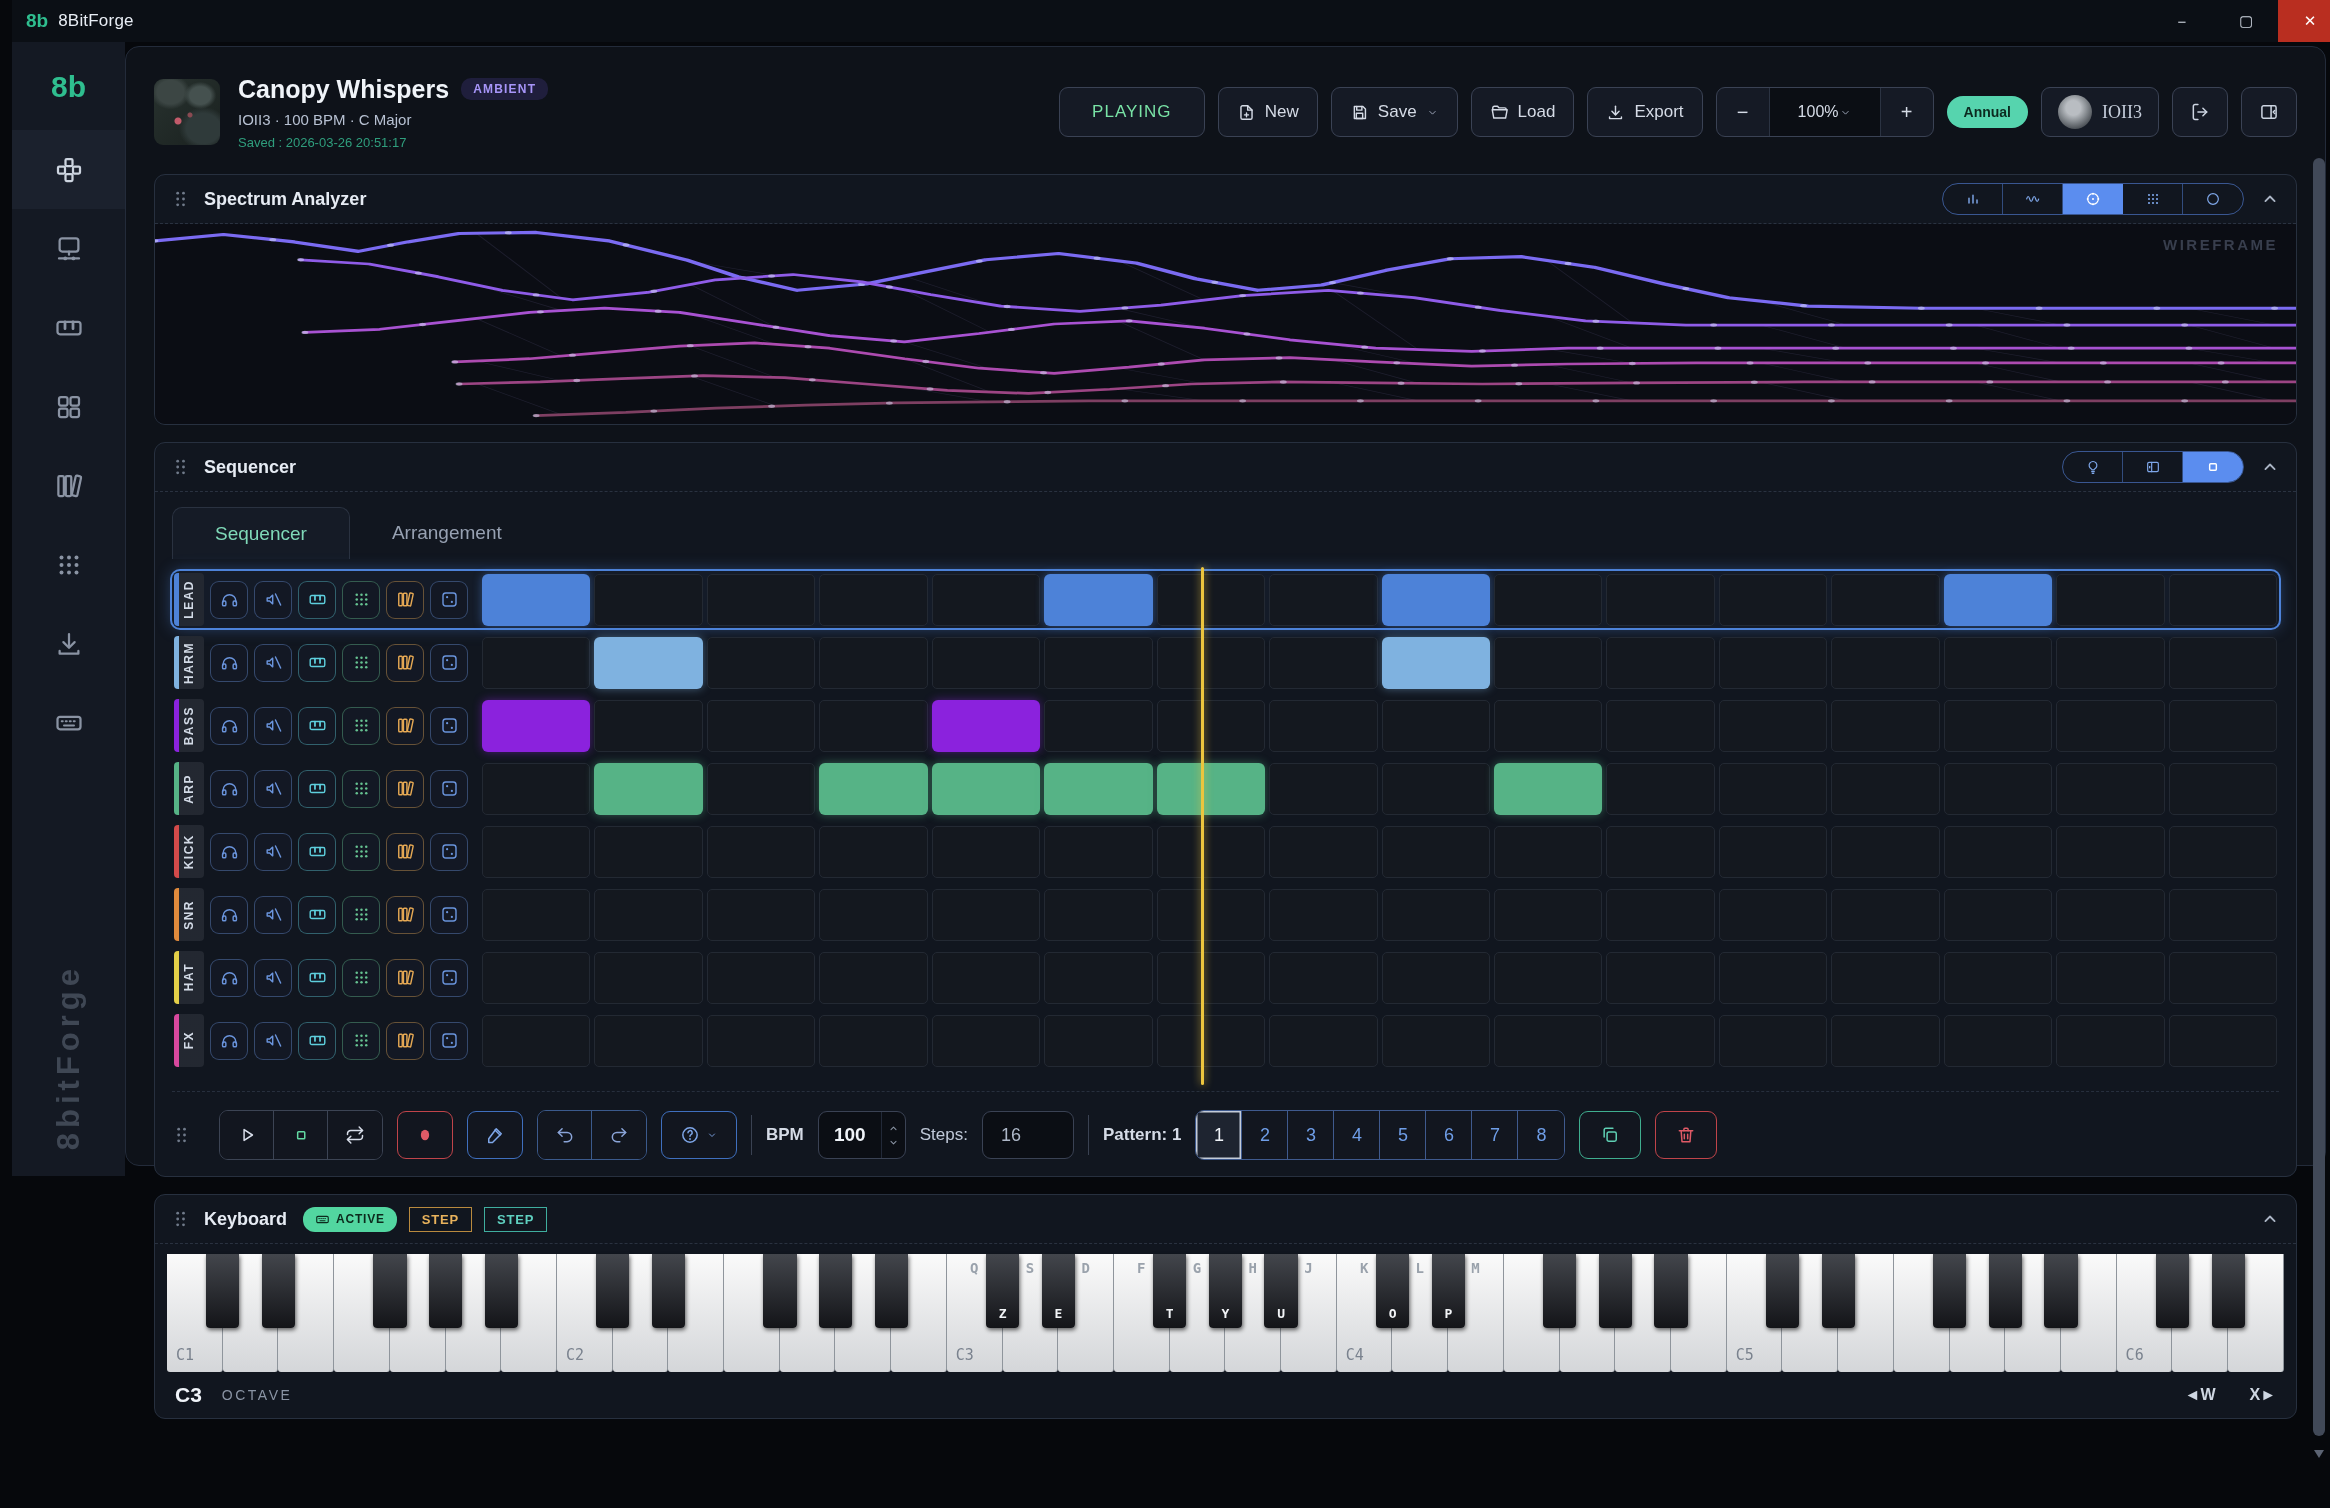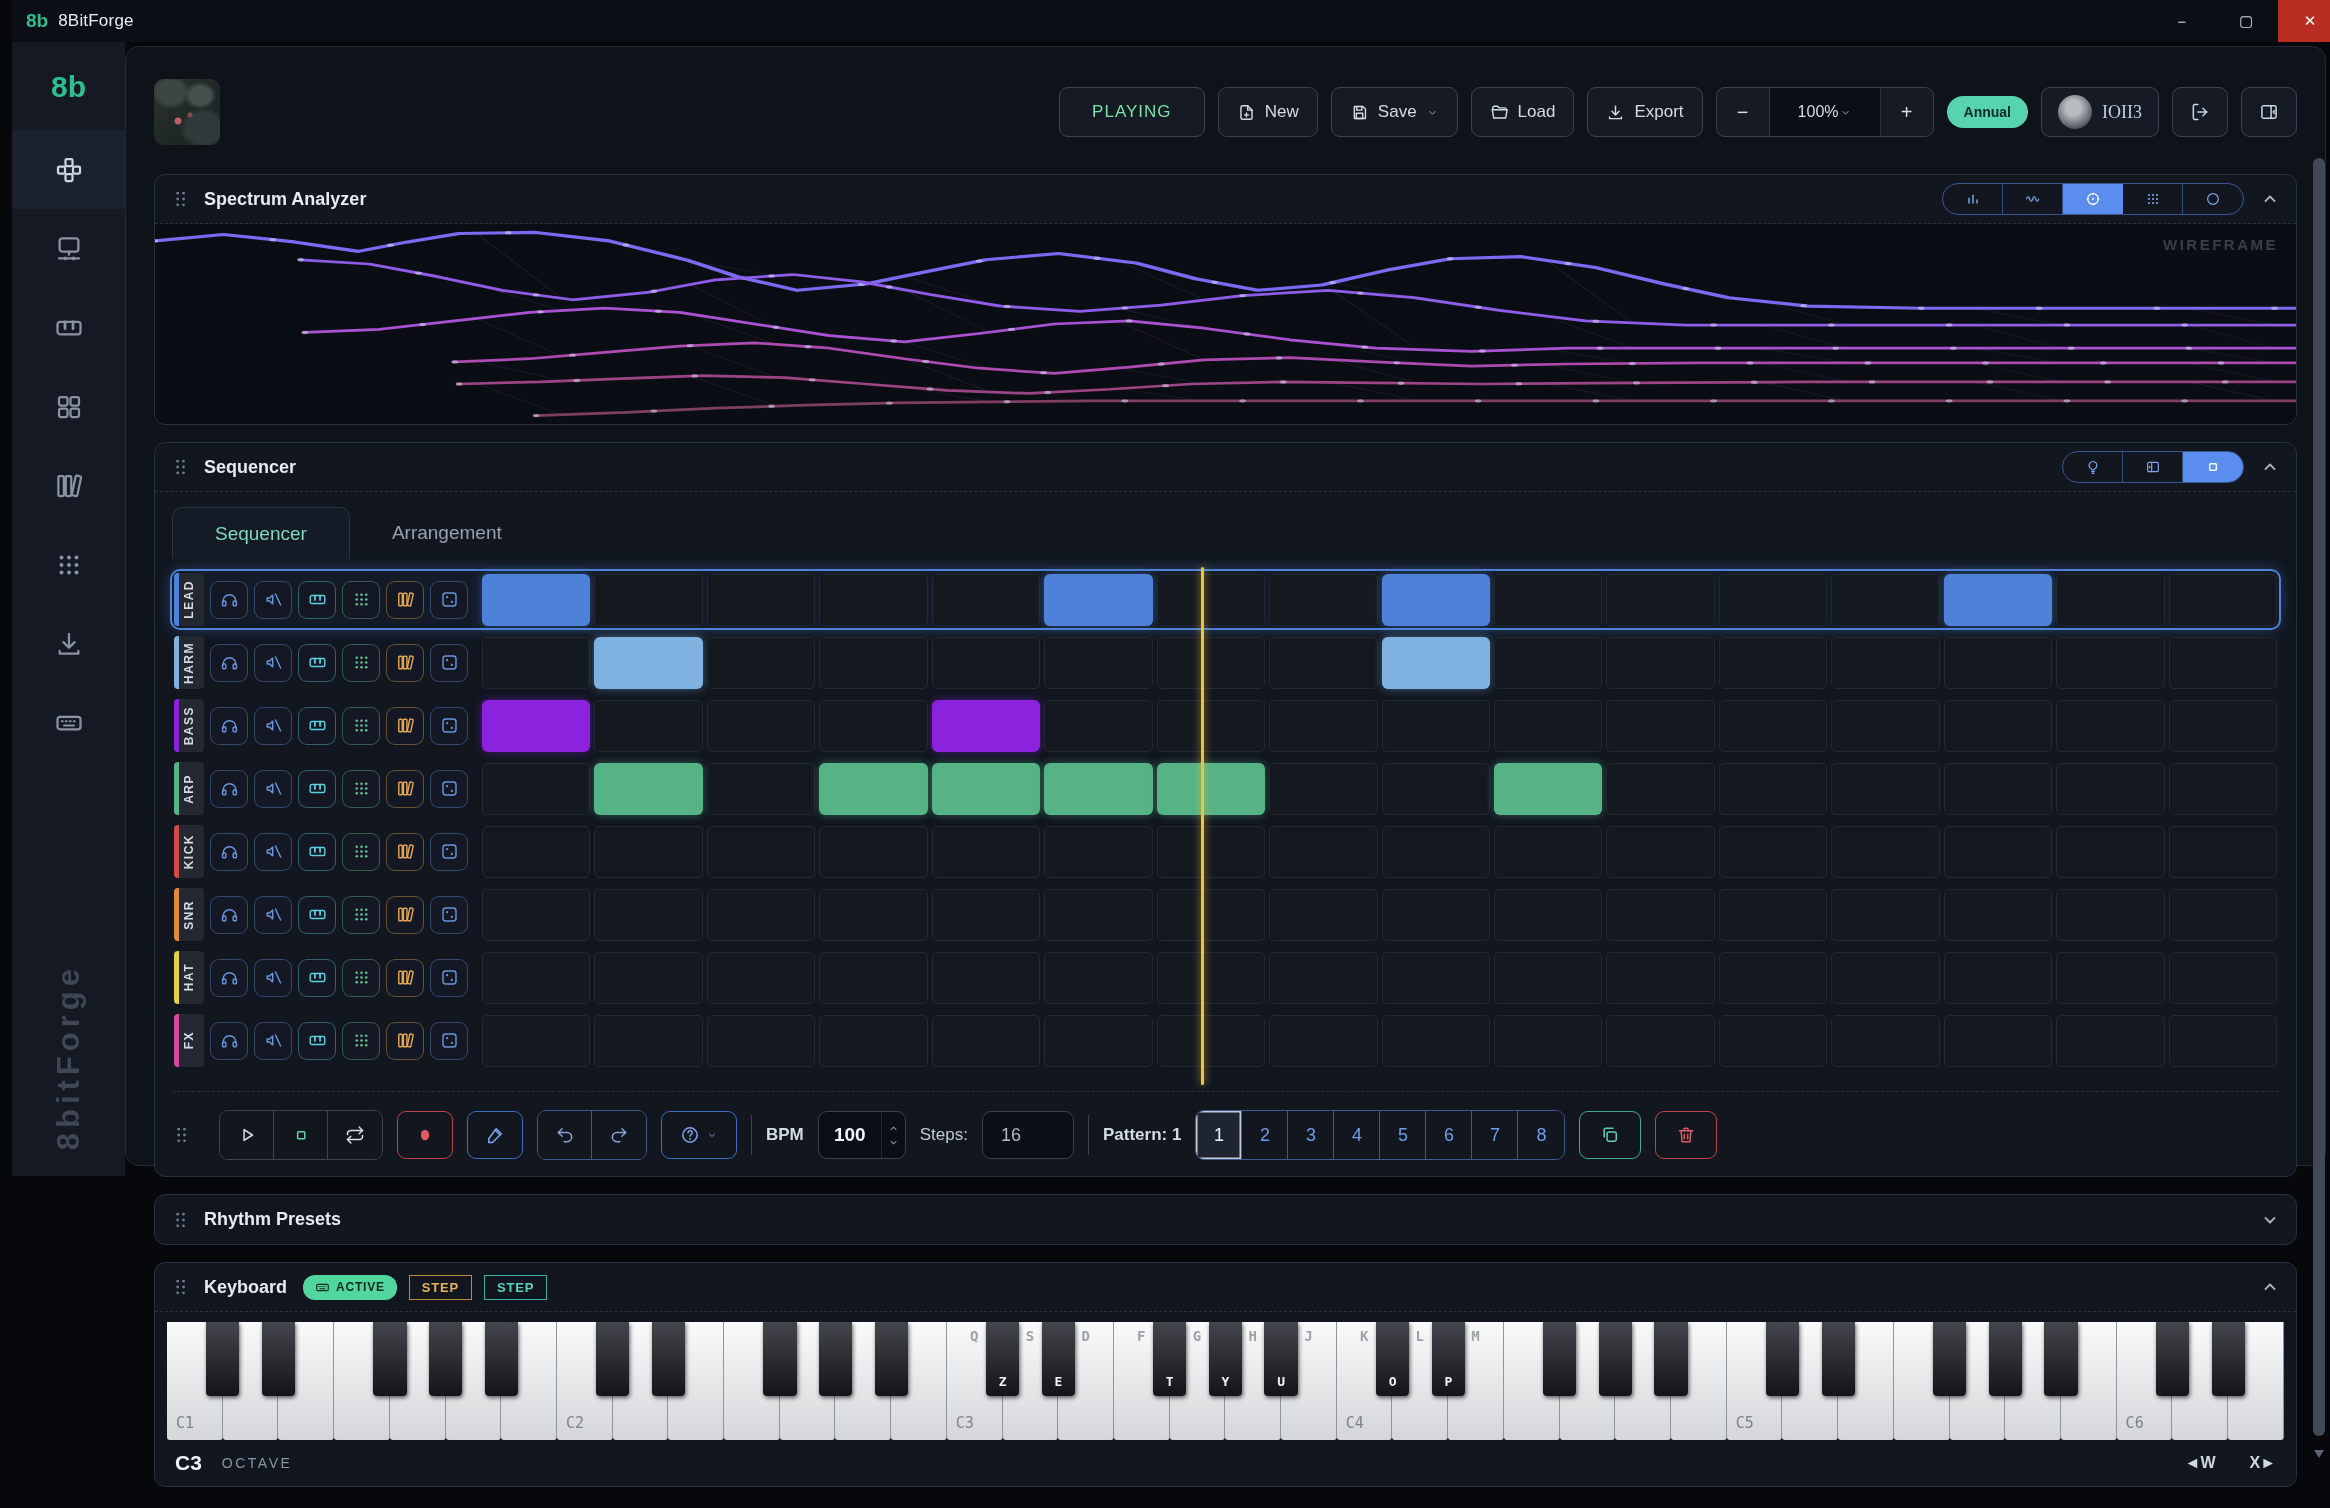--- a/index.html
+++ b/index.html
@@ -249,20 +249,28 @@
             </span>
           </div>
         </div>
       <div class="wordmark">8bitForge</div>
     </div>
 
     <div class="main">
 
       <div class="hdr">
         <div class="art"></div>
+        <div class="song">
+          <div class="row1">
+            <span class="song-title">Canopy Whispers</span>
+            <span class="genre-badge">AMBIENT</span>
+          </div>
+          <div class="song-meta">IOII3 · 100 BPM · C Major</div>
+          <div class="song-saved">Saved : 2026-03-26 20:51:17</div>
+        </div>
         <div class="hdr-right">
           <div class="hbtn playing">PLAYING</div>
           <div class="hbtn">
             <span class="ic">
                 <svg viewBox="0 0 24 24" fill="none" stroke="currentColor" stroke-width="1.8" stroke-linecap="round" stroke-linejoin="round">
                   <path d="M13.5 3.5H7a2 2 0 0 0-2 2v13a2 2 0 0 0 2 2h10a2 2 0 0 0 2-2V9z"></path>
                   <path d="M13.5 3.5V9H19"></path>
                   <path d="M12 12.5v5M9.5 15h5"></path>
                 </svg>
               </span>
@@ -1445,44 +1453,20 @@
                     <path d="M9.5 7V5.2a1.2 1.2 0 0 1 1.2-1.2h2.6a1.2 1.2 0 0 1 1.2 1.2V7"></path>
                     <path d="M6.2 7l1 13h9.6l1-13"></path>
                     <path d="M10 11v5.5M14 11v5.5"></path>
                   </svg>
                 </span>
               </div>
           </div>
         </div>
       </div>
 
-      <div class="panel">
-        <div class="panel-hdr" style="border-bottom:none">
-          <span class="ic drag">
-              <svg viewBox="0 0 24 24" fill="none" stroke="currentColor" stroke-width="1.8" stroke-linecap="round" stroke-linejoin="round">
-                <g fill="currentColor" stroke="none">
-                  <circle cx="8" cy="5" r="1.7"></circle>
-                  <circle cx="8" cy="12" r="1.7"></circle>
-                  <circle cx="8" cy="19" r="1.7"></circle>
-                  <circle cx="15" cy="5" r="1.7"></circle>
-                  <circle cx="15" cy="12" r="1.7"></circle>
-                  <circle cx="15" cy="19" r="1.7"></circle>
-                </g>
-              </svg>
-            </span>
-          <span class="panel-title">Rhythm Presets</span>
-          <div class="panel-hdr-right">
-            <span class="ic chev">
-                <svg viewBox="0 0 24 24" fill="none" stroke="currentColor" stroke-width="1.8" stroke-linecap="round" stroke-linejoin="round">
-                  <path d="M6.5 9.5L12 15l5.5-5.5" stroke-width="2.2"></path>
-                </svg>
-              </span>
-          </div>
-        </div>
-      </div>
 
       <div class="panel">
         <div class="panel-hdr">
           <span class="ic drag">
               <svg viewBox="0 0 24 24" fill="none" stroke="currentColor" stroke-width="1.8" stroke-linecap="round" stroke-linejoin="round">
                 <g fill="currentColor" stroke="none">
                   <circle cx="8" cy="5" r="1.7"></circle>
                   <circle cx="8" cy="12" r="1.7"></circle>
                   <circle cx="8" cy="19" r="1.7"></circle>
                   <circle cx="15" cy="5" r="1.7"></circle>

